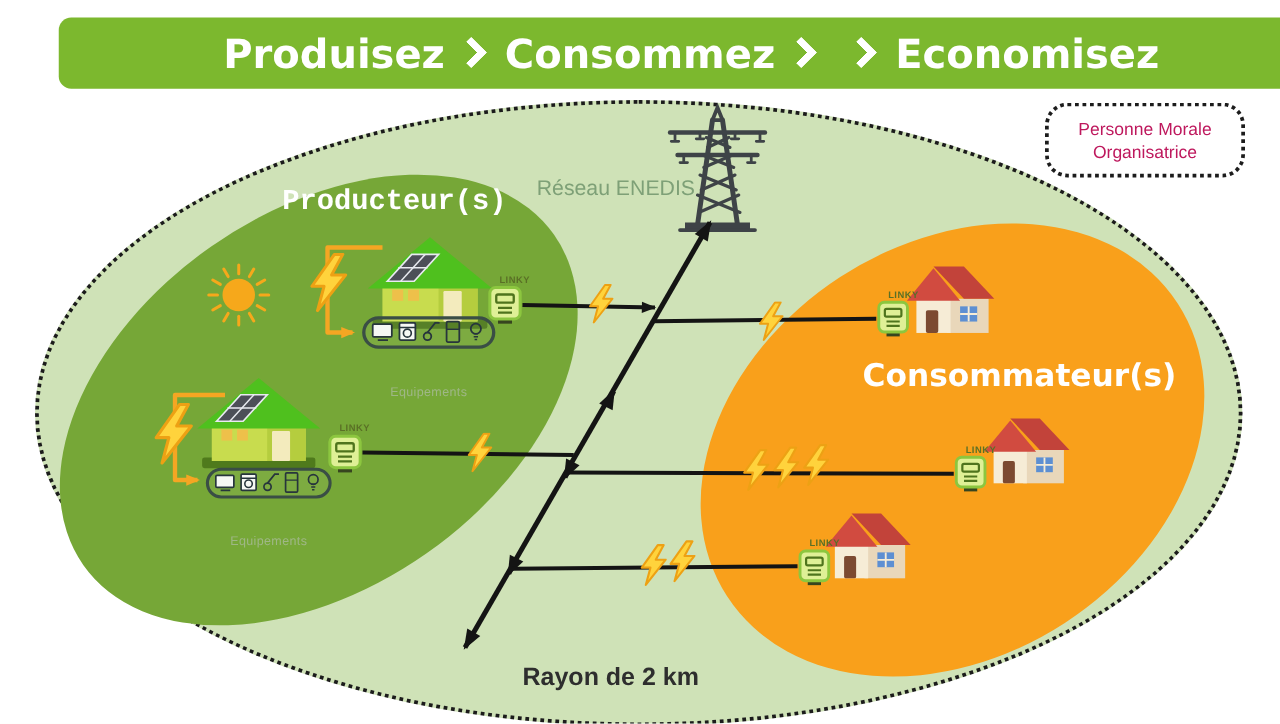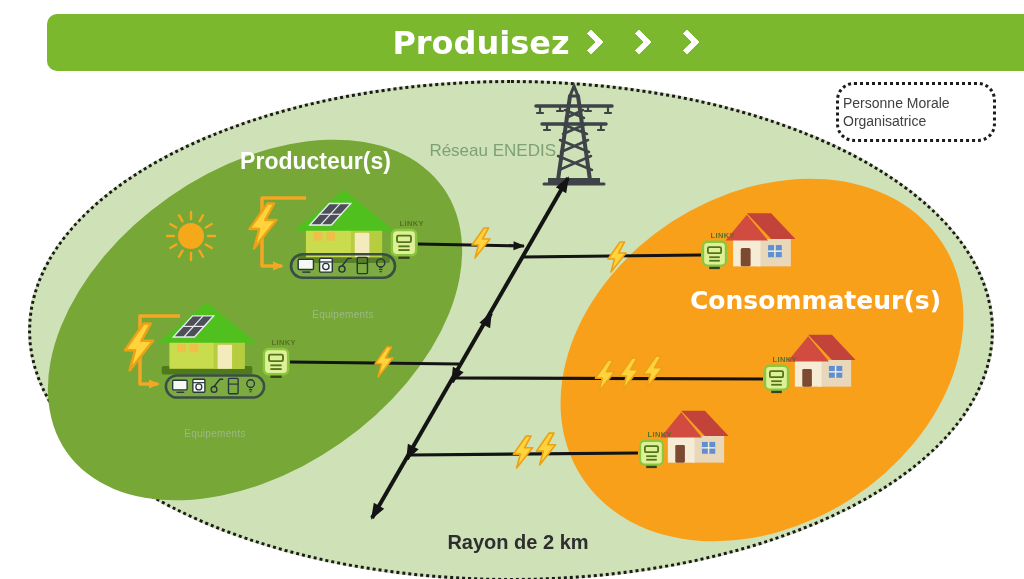--- a/index.html
+++ b/index.html
@@ -19,49 +19,51 @@
   .zone-producer{position:absolute;left:25px;top:170px;width:460px;height:300px;background:#76a737;
                  border-radius:50%;transform:rotate(-35deg);z-index:2;}
   .zone-consumer{position:absolute;left:547px;top:195px;width:430px;height:330px;background:#f9a01b;
                  border-radius:50%;transform:rotate(-33deg);z-index:2;}
 
   .overlay{position:absolute;left:0;top:0;width:1024px;height:579px;z-index:3;pointer-events:none;}
 
   
   .lbl{position:absolute;z-index:4;}
   .producer-title{left:223px;top:148px;width:185px;text-align:center;color:#fff;
-                  font-size:23px;font-weight:bold;font-family:Liberation Sans, sans-serif;}
+                  font-size:23px;font-weight:bold;font-family:Liberation Mono, monospace;}
   .consumer-title{left:690px;top:286px;width:250px;text-align:center;color:#fff;
                   font-size:25px;font-weight:bold;font-family:"DejaVu Sans", sans-serif;}
   .network-label{left:408px;top:141px;width:148px;text-align:right;color:#7ea077;font-size:17px;}
-  .radius-label{left:418px;top:531px;width:200px;text-align:center;color:#2e2e2e;
+  .radius-label{left:418px;top:531px;width:200px;color:#2e2e2e;
                 font-size:20px;font-weight:bold;}
   .equip-label{font-size:10px;color:#9fb786;text-align:center;letter-spacing:.3px;margin-top:28px;}
   .equip-p1{left:289px;top:281px;width:108px;}
   .equip-p2{left:164px;top:400px;width:102px;}
   .linky-label{font-size:7.5px;font-weight:bold;color:#5a7026;text-align:right;
                letter-spacing:.4px;width:40px;}
   .lk-p1{left:384px;top:219px;} .lk-p2{left:256px;top:338px;}
   .lk-c1{left:695px;top:231px;} .lk-c2{left:757px;top:355px;} .lk-c3{left:632px;top:430px;}
 
   
   .organizer{position:absolute;left:836px;top:82px;width:146px;padding:9px 4px;background:#fff;
-             border:3px dotted #1c1c1c;border-radius:18px;text-align:left;color:#404040;
+             border:3px dotted #1c1c1c;border-radius:18px;text-align:center;color:#be185d;
              font-size:14px;line-height:1.3;z-index:5;}
 </style>
 </head>
 <body>
 
 <div class="stage">
 
   <div class="banner">
     <span>Produisez</span>
     <span class="chev"></span>
+    <span>Consommez</span>
     <span class="chev"></span>
     <span class="chev"></span>
+    <span>Economisez</span>
   </div>
 
   <div class="zone-outer"></div>
   <div class="zone-producer"></div>
   <div class="zone-consumer"></div>
 
   <svg class="overlay" viewBox="0 0 1024 579">
     <defs>
       <marker id="mk-arrow" markerUnits="userSpaceOnUse" markerWidth="18" markerHeight="14" refX="15" refY="7" orient="auto-start-reverse">
         <path d="M1,1 L17,7 L1,13 Z" fill="#141414"></path>

